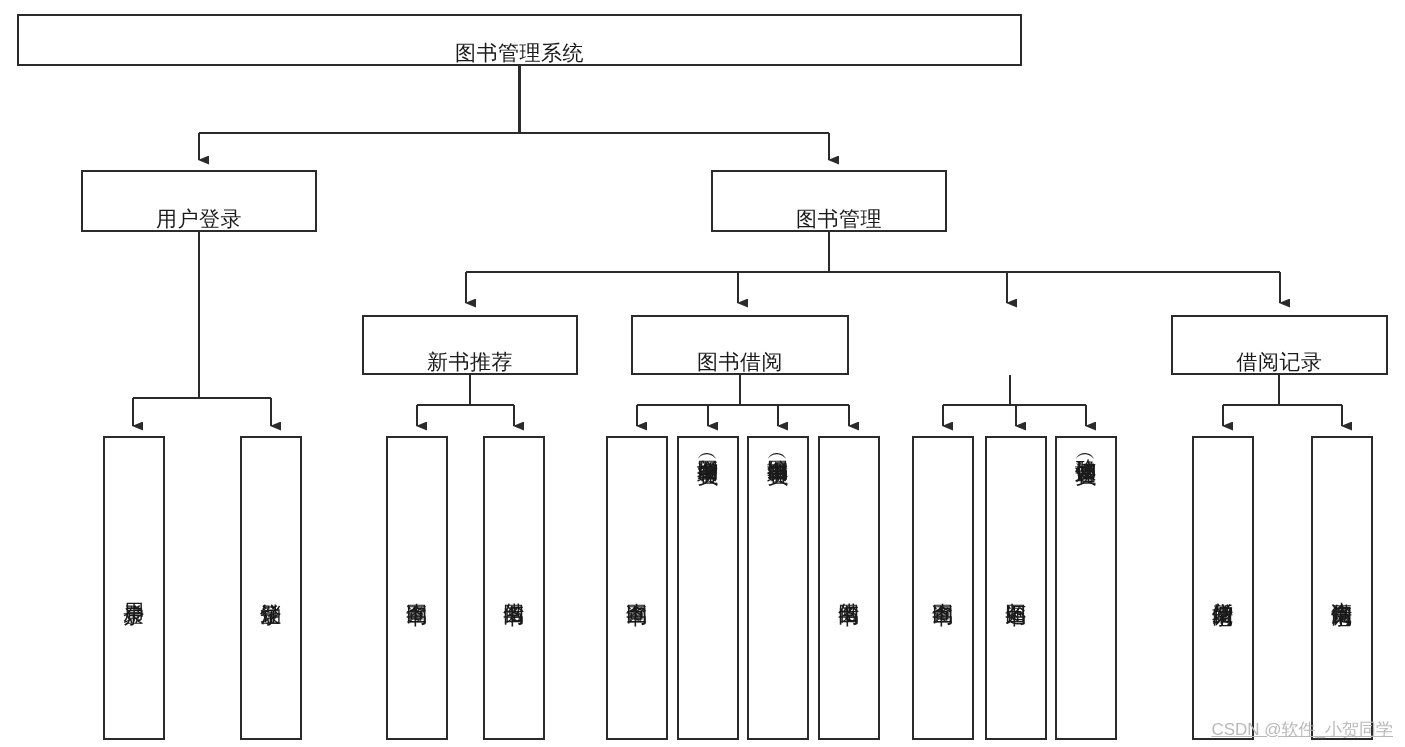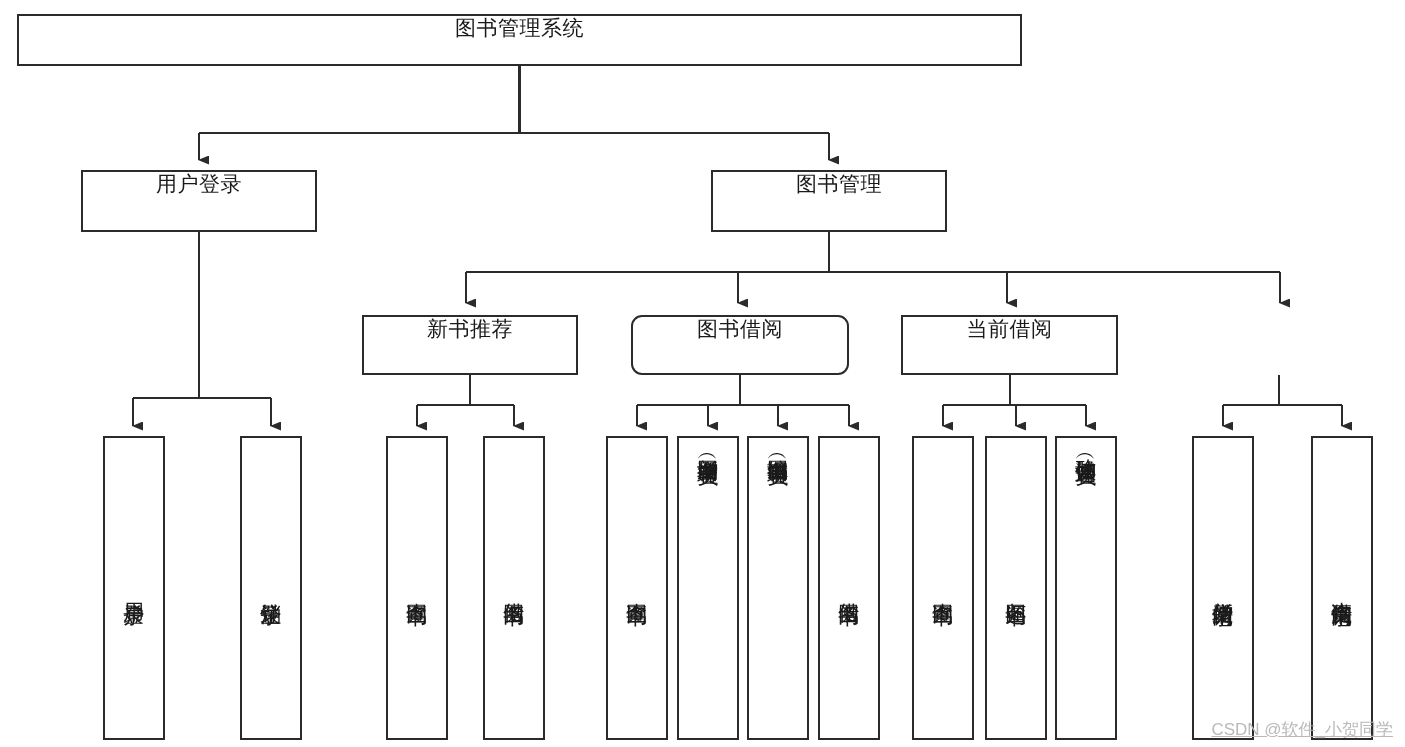--- a/index.html
+++ b/index.html
@@ -26,21 +26,21 @@
     width: 1405px;
     height: 747px;
     display: block;
   }
   .node-box {
     position: absolute;
     box-sizing: border-box;
     border: 2px solid #2b2b2b;
     background: #ffffff;
     display: flex;
-    align-items: flex-start;
+    align-items: flex-end;
     justify-content: center;
   }
   .node-label-h {
     font-size: 21px;
     color: #1a1a1a;
     line-height: 1.1;
     white-space: nowrap;
     letter-spacing: 0.5px;
   }
   .node-label-v {
@@ -141,28 +141,28 @@
   </div>
 
   <div class="node-box" style="left:711px; top:170px; width:236px; height:62px;padding-left:20px;">
     <span class="node-label-h">图书管理</span>
   </div>
 
   <div class="node-box" style="left:362px; top:315px; width:216px; height:60px;">
     <span class="node-label-h">新书推荐</span>
   </div>
 
-  <div class="node-box" style="left:631px; top:315px; width:218px; height:60px;border-radius:11px;">
+  <div class="node-box" style="left:631px; top:315px; width:218px; height:60px;">
     <span class="node-label-h">图书借阅</span>
   </div>
 
-  <div class="node-box" style="left:901px; top:315px; width:217px; height:60px;">
-    <span class="node-label-h">当前借阅</span>
-  </div>
-
+
+  <div class="node-box" style="left:1171px; top:315px; width:217px; height:60px;">
+    <span class="node-label-h">借阅记录</span>
+  </div>
 
   <div class="node-box leaf-box centered" style="left:103px; top:436px; width:62px; height:304px;">
     <span class="node-label-v">用户登录</span>
   </div>
 
   <div class="node-box leaf-box centered" style="left:240px; top:436px; width:62px; height:304px;">
     <span class="node-label-v">注销登录</span>
   </div>
 
   <div class="node-box leaf-box centered" style="left:386px; top:436px; width:62px; height:304px;">

